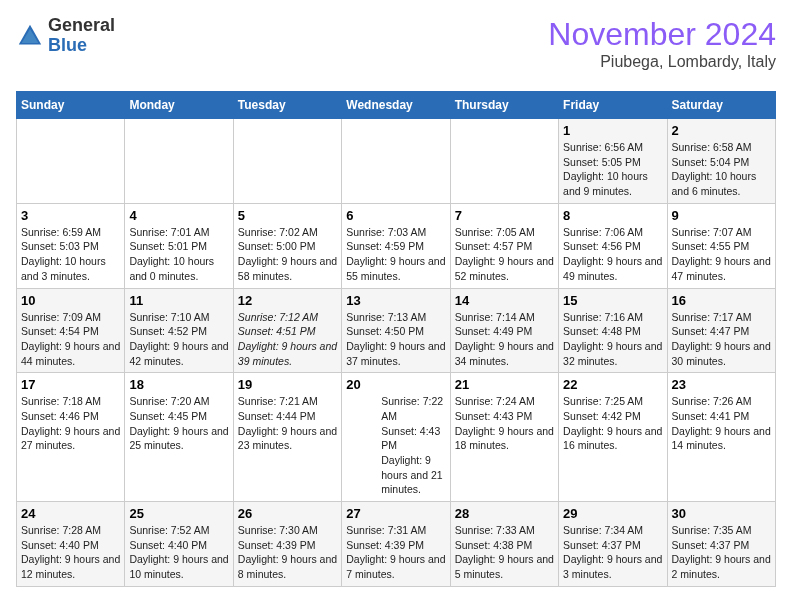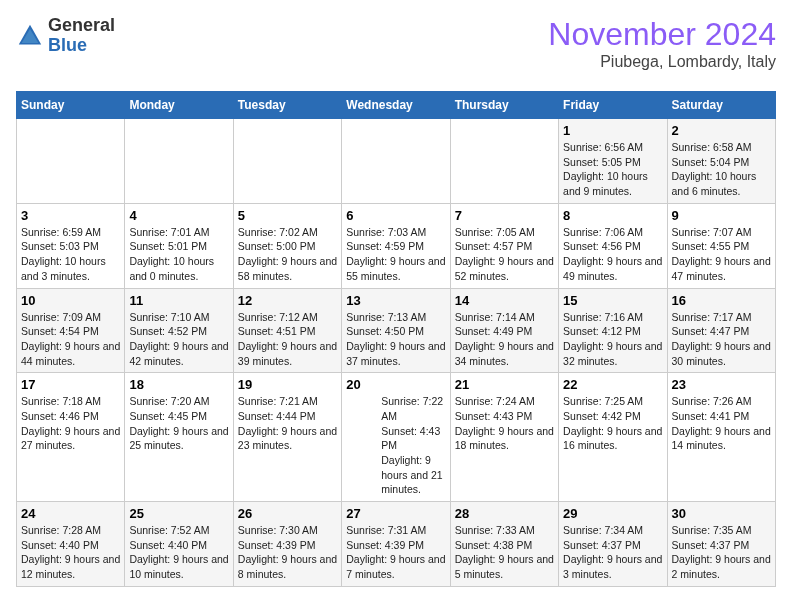--- a/index.html
+++ b/index.html
@@ -191,40 +191,40 @@
 Daylight: 9 hours and 44 minutes.</div>
         </td>
         <td>
           <span class="day-num">11</span>
           <div class="day-info" style="white-space: pre-line;">Sunrise: 7:10 AM
 Sunset: 4:52 PM
 Daylight: 9 hours and 42 minutes.</div>
         </td>
         <td>
           <span class="day-num">12</span>
-          <div class="day-info" style="white-space: pre-line;">Sunrise: 7:12 AM
+          <div class="day-info" style="white-space: pre-line; font-style: italic;">Sunrise: 7:12 AM
 Sunset: 4:51 PM
 Daylight: 9 hours and 39 minutes.</div>
         </td>
         <td>
           <span class="day-num">13</span>
           <div class="day-info" style="white-space: pre-line;">Sunrise: 7:13 AM
 Sunset: 4:50 PM
 Daylight: 9 hours and 37 minutes.</div>
         </td>
         <td>
           <span class="day-num">14</span>
           <div class="day-info" style="white-space: pre-line;">Sunrise: 7:14 AM
 Sunset: 4:49 PM
 Daylight: 9 hours and 34 minutes.</div>
         </td>
         <td>
           <span class="day-num">15</span>
           <div class="day-info" style="white-space: pre-line;">Sunrise: 7:16 AM
-Sunset: 4:12 PM
+Sunset: 4:48 PM
 Daylight: 9 hours and 32 minutes.</div>
         </td>
         <td>
           <span class="day-num">16</span>
           <div class="day-info" style="white-space: pre-line;">Sunrise: 7:17 AM
 Sunset: 4:47 PM
 Daylight: 9 hours and 30 minutes.</div>
         </td>
       </tr>
       <tr>

